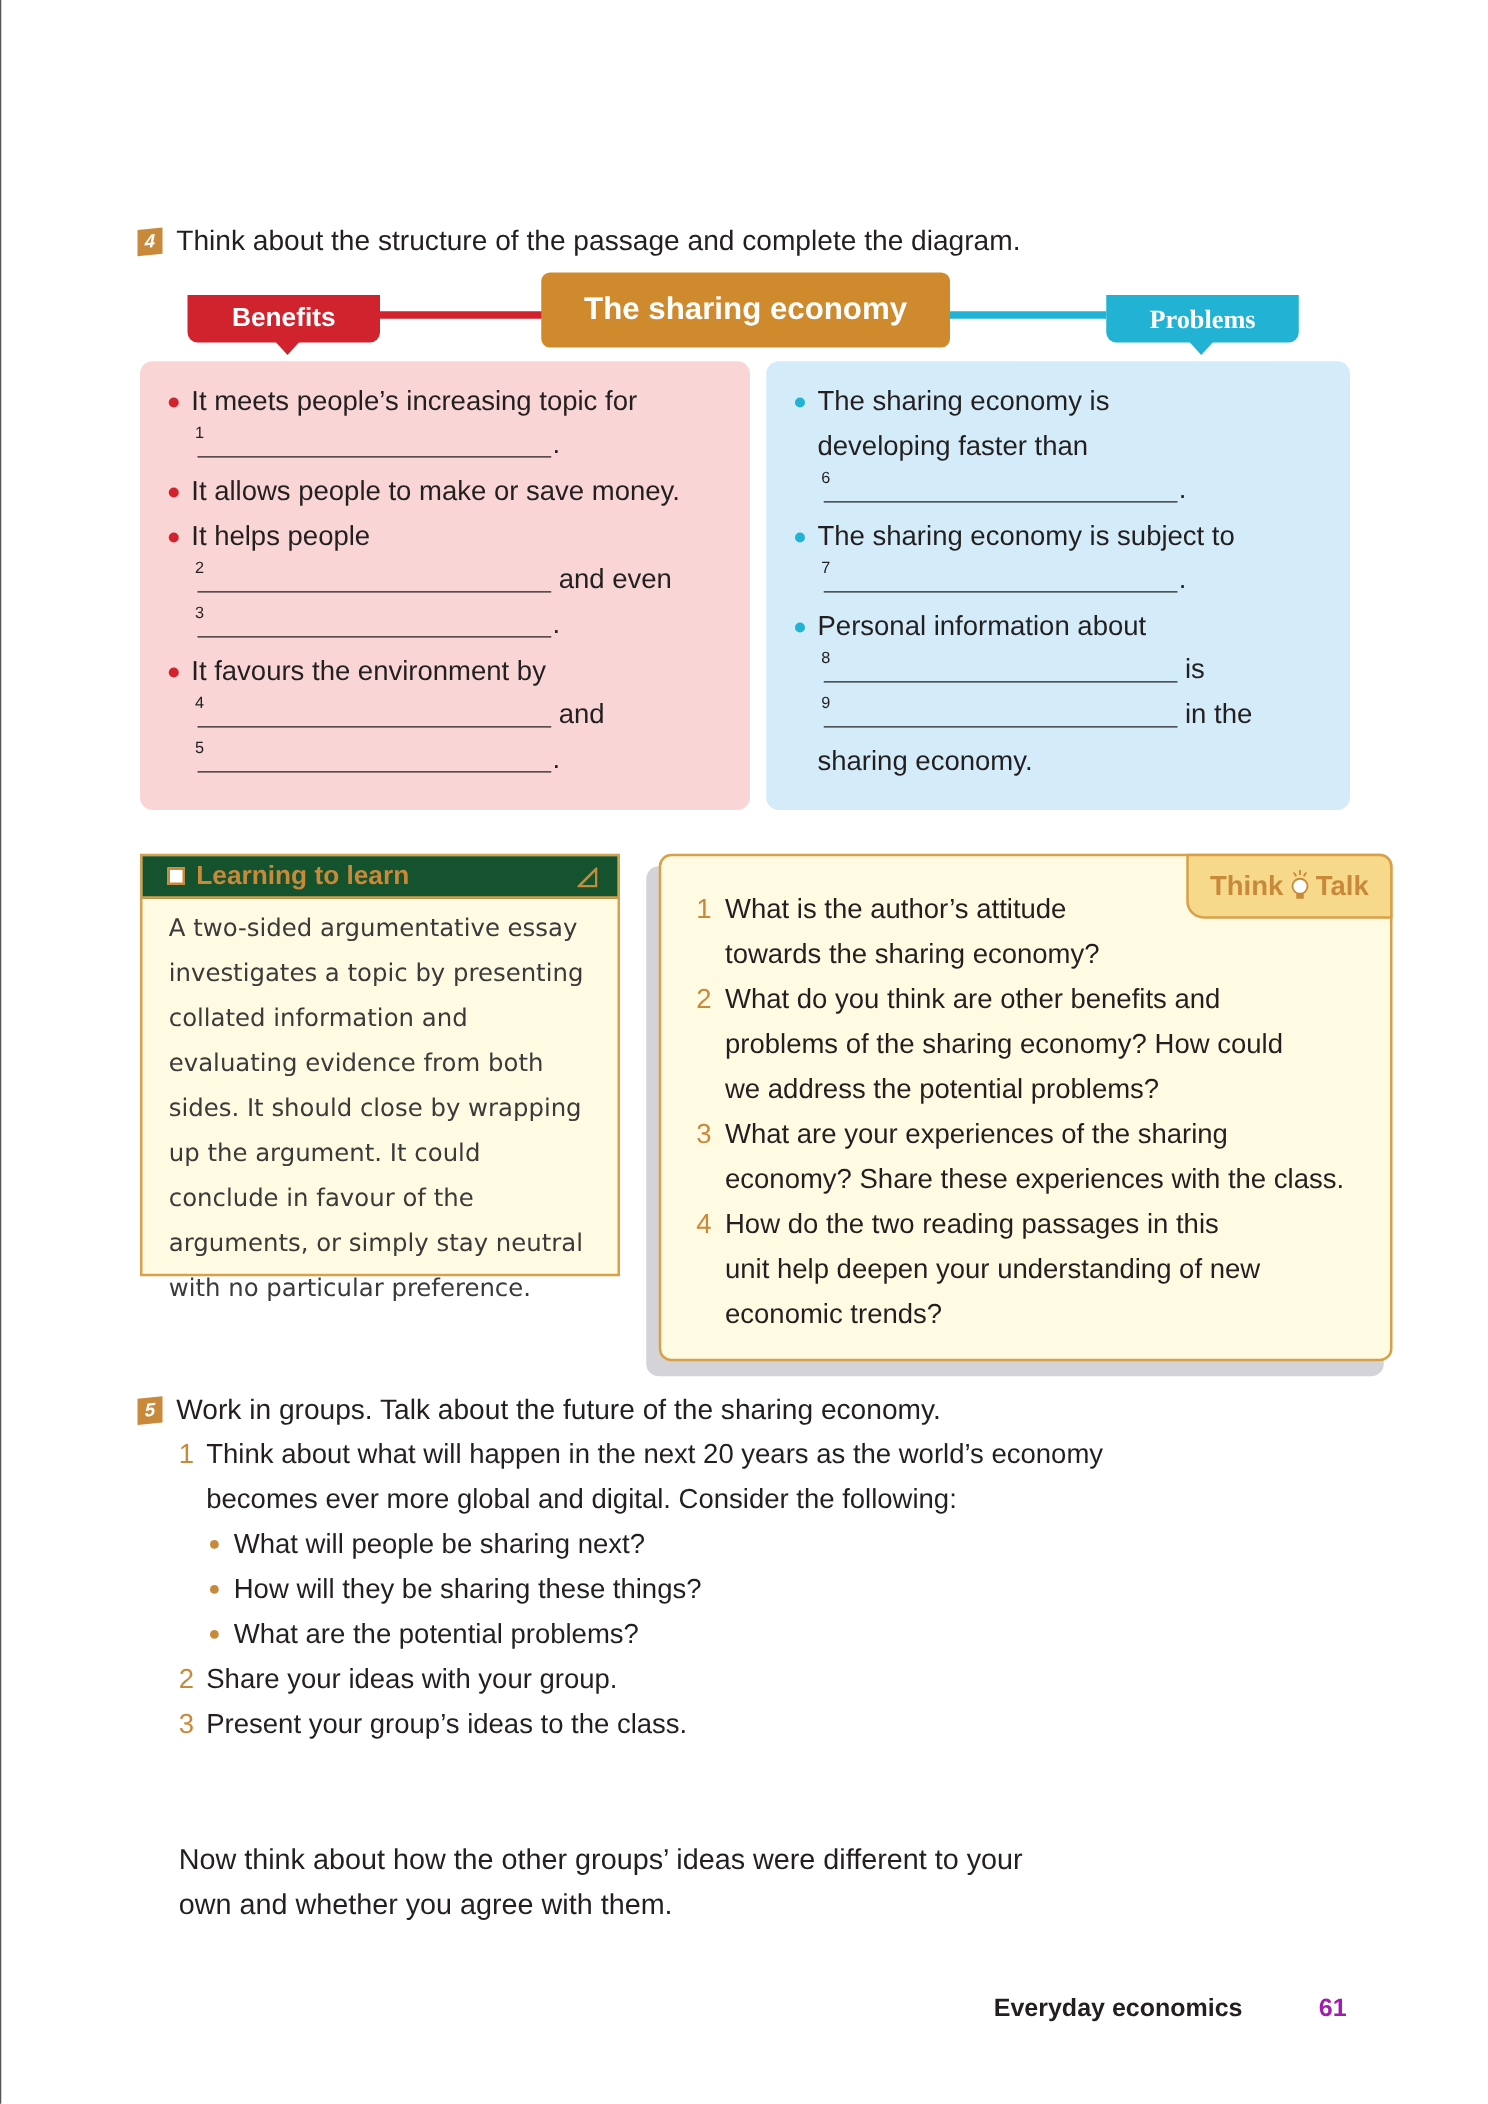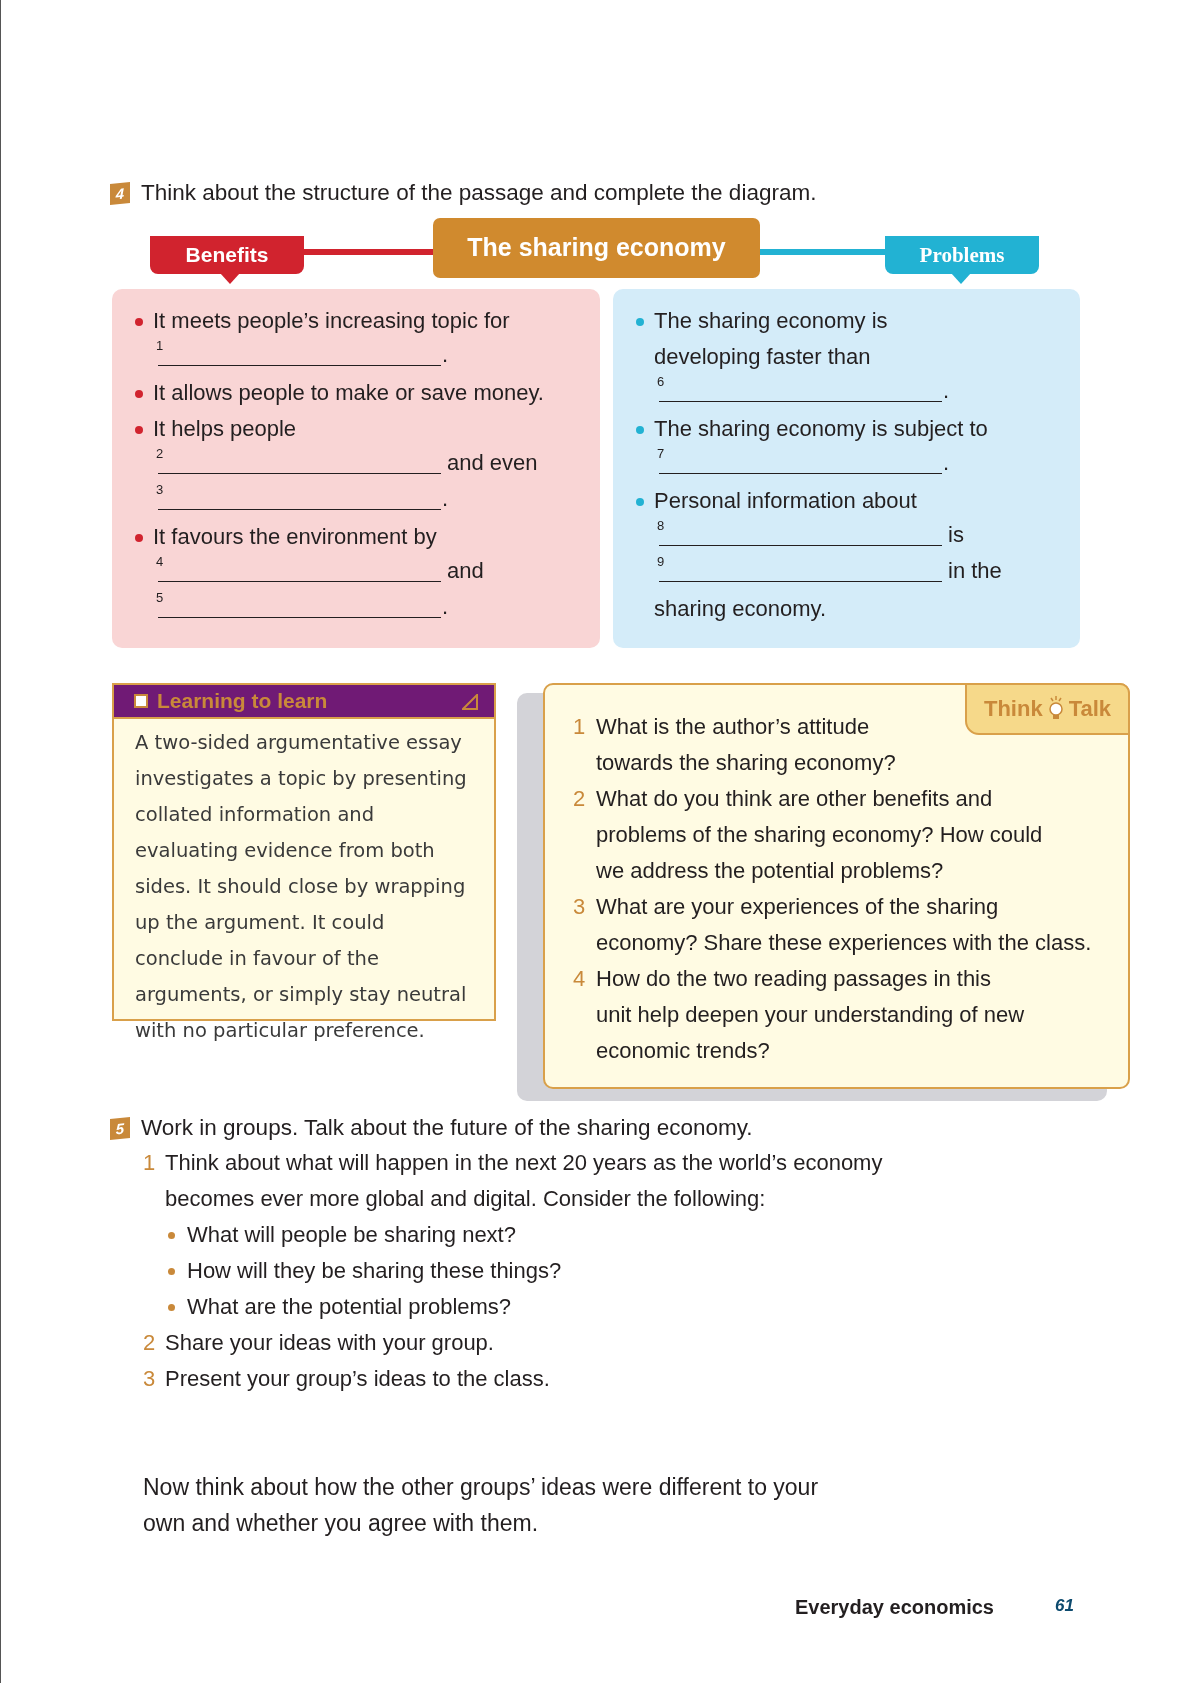--- a/index.html
+++ b/index.html
@@ -30,47 +30,47 @@
   .panel-benefits .dot { background: #d1232e; }
   .panel-problems .dot { background: #22b2d3; }
   .blank-line { position: relative; padding-left: 21px; white-space: nowrap; height: 36px; display: flex; align-items: flex-end; }
   .blank-num { position: absolute; left: 24px; top: 0; font-size: 13px; line-height: 14px; }
   .blank { display: inline-block; width: 283px; border-bottom: 1.5px solid #231f20; height: 24px; margin-left: 5px; margin-bottom: 9px; }
   .blank-after { margin-left: 6px; padding-bottom: 2px; line-height: 36px; }
   .cont { padding-left: 21px; white-space: nowrap; }
 
   
   .ltl { position: absolute; left: 112px; top: 683px; width: 384px; height: 338px; border: 2px solid #d9a04a; background: #fffbe3; }
-  .ltl-head { height: 34px; background: #701a75; border-bottom: 2px solid #d9a04a; color: #c9893a; font-weight: bold; font-size: 21px; line-height: 32px; padding-left: 20px; display: flex; align-items: center; position: relative; }
+  .ltl-head { height: 34px; background: #14532d; border-bottom: 2px solid #d9a04a; color: #c9893a; font-weight: bold; font-size: 21px; line-height: 32px; padding-left: 20px; display: flex; align-items: center; position: relative; }
   .ltl-box-icon { display: inline-block; width: 14px; height: 14px; border: 2px solid #c9893a; background: #fff; margin-right: 9px; }
   .ltl-tri-icon { position: absolute; right: 16px; top: 9px; width: 16px; height: 16px; }
   .ltl-body { padding: 6px 20px 0 21px; font-family: "DejaVu Sans", sans-serif; font-size: 19.5px; line-height: 36px; color: #3a3a3a; }
 
   
   .ts-shadow { position: absolute; left: 517px; top: 693px; width: 590px; height: 408px; background: #d3d3d8; border-radius: 10px; }
-  .ts { position: absolute; left: 543px; top: 683px; width: 587px; height: 406px; border: 2px solid #d9a04a; background: #fffbe3; border-radius: 10px; }
+  .ts { position: absolute; left: 527px; top: 683px; width: 587px; height: 406px; border: 2px solid #d9a04a; background: #fffbe3; border-radius: 10px; }
   .ts-badge { position: absolute; right: -2px; top: -2px; width: 165px; height: 52px; background: #f6d98a; border: 2px solid #d9a04a; border-radius: 0 10px 0 14px; color: #c9893a; font-weight: bold; font-size: 22px; display: flex; align-items: center; justify-content: center; }
   .bulb-icon { display: inline-block; width: 20px; height: 26px; margin: 0 3px; }
   .ts-list { position: absolute; left: 28px; top: 24px; font-size: 22px; line-height: 36px; }
   .q-item { display: flex; }
   .q-num { color: #c9893a; width: 23px; flex: none; }
   .q-text { white-space: pre-line; }
 
   
   .t5-list { position: absolute; left: 143px; top: 1145px; font-size: 22px; line-height: 36px; }
   .t5-item { display: flex; }
   .t5-num { color: #c9893a; width: 22px; flex: none; }
   .t5-sub { position: relative; padding-left: 44px; }
   .t5-sub .dot { position: absolute; left: 25px; top: 15px; width: 7px; height: 7px; border-radius: 50%; background: #c9893a; }
   .t5-text { white-space: pre-line; }
 
   .reflect { position: absolute; left: 143px; top: 1469px; font-size: 23px; line-height: 36px; white-space: pre-line; }
 
   .footer-title { position: absolute; left: 795px; top: 1596px; font-weight: bold; font-size: 20px; color: #231f20; }
-  .footer-page { position: absolute; left: 1055px; top: 1596px; font-weight: bold; font-size: 17px; color: #0c4a6e; font-style: italic; }
+  .footer-page { position: absolute; left: 1055px; top: 1596px; font-weight: bold; font-size: 20px; color: #a21caf; }
 </style>
 </head>
 <body>
 
 <div class="page-edge"></div>
 
 <div class="task-head" style="top:180px;">
   <span class="task-num">4</span>
   <span>Think about the structure of the passage and complete the diagram.</span>
 </div>

